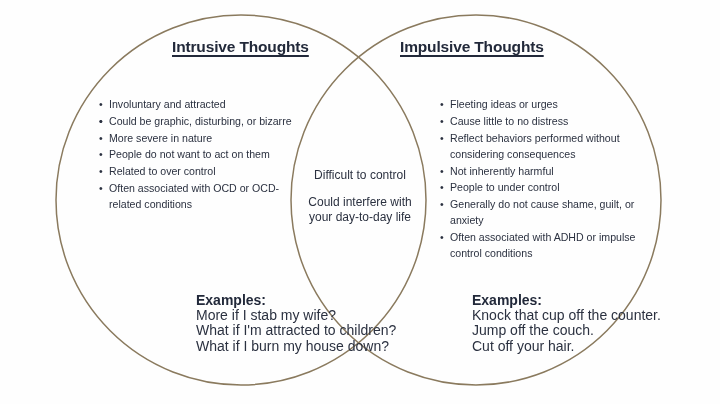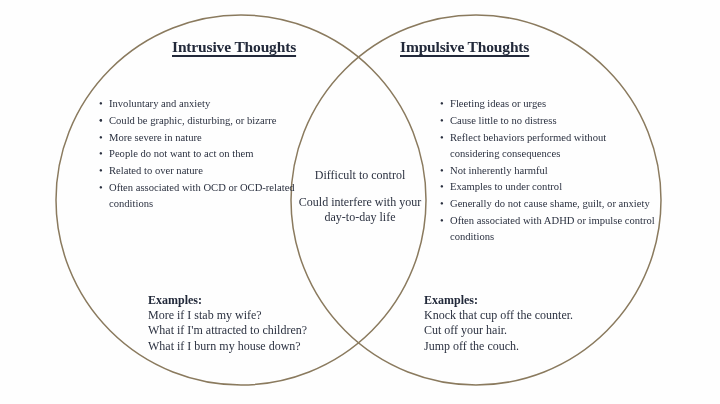--- a/index.html
+++ b/index.html
@@ -7,21 +7,21 @@
     margin: 0;
     padding: 0;
     background: #ffffff;
   }
   #stage {
     position: relative;
     width: 720px;
     height: 404px;
     background: #fefefe;
     overflow: hidden;
-    font-family: Liberation Serif, serif;
+    font-family: Liberation Sans, sans-serif;
     color: #2e3545;
   }
   #venn-svg {
     position: absolute;
     left: 0;
     top: 0;
     width: 720px;
     height: 404px;
   }
   .layer {
@@ -76,24 +76,25 @@
     width: 128px;
     text-align: center;
     font-size: 12px;
     line-height: 15.6px;
     color: #2b3140;
   }
   .center-block .cb-gap { height: 11px; }
 
   .examples {
     position: absolute;
-    font-size: 12px;
+    font-size: 14px;
     line-height: 15.2px;
     color: #2b3140;
     white-space: nowrap;
+    margin-left: 48px;
   }
   .examples .ex-head {
     font-weight: bold;
     color: #22293a;
   }
   #examples-left  { left: 148px; top: 293px; }
   #examples-right { left: 424px; top: 293px; }
 </style>
 </head>
 <body>
@@ -105,35 +106,35 @@
     <circle cx="476" cy="200" r="185" fill="none" stroke="#8a7a5e" stroke-width="1.5"></circle>
   </svg>
 
   <div class="layer">
 
     <div class="title" id="title-left">Intrusive Thoughts</div>
 
     <div class="title" id="title-right">Impulsive Thoughts</div>
 
     <ul class="bullets" id="bullets-left">
-        <li><span class="bdot">•</span><span>Involuntary and anxiety</span></li>
+        <li><span class="bdot">•</span><span>Involuntary and attracted</span></li>
         <li><span class="bdot">•</span></li>
         <li><span class="bdot">•</span><span>Could be graphic, disturbing, or bizarre</span></li>
         <li><span class="bdot">•</span><span>More severe in nature</span></li>
         <li><span class="bdot">•</span><span>People do not want to act on them</span></li>
-        <li><span class="bdot">•</span><span>Related to over nature</span></li>
+        <li><span class="bdot">•</span><span>Related to over control</span></li>
         <li><span class="bdot">•</span><span>Often associated with OCD or OCD-related conditions</span></li>
       </ul>
 
     <ul class="bullets" id="bullets-right">
         <li><span class="bdot">•</span><span>Fleeting ideas or urges</span></li>
         <li><span class="bdot">•</span><span>Cause little to no distress</span></li>
         <li><span class="bdot">•</span><span>Reflect behaviors performed without considering consequences</span></li>
         <li><span class="bdot">•</span><span>Not inherently harmful</span></li>
-        <li><span class="bdot">•</span><span>Examples to under control</span></li>
+        <li><span class="bdot">•</span><span>People to under control</span></li>
         <li><span class="bdot">•</span><span>Generally do not cause shame, guilt, or anxiety</span></li>
         <li><span class="bdot">•</span><span>Often associated with ADHD or impulse control conditions</span></li>
       </ul>
 
     <div class="center-block">
       <div>Difficult to control</div>
       <div class="cb-gap"></div>
       <div>Could interfere with your day-to-day life</div>
     </div>
 
@@ -143,19 +144,19 @@
           <div>More if I stab my wife?</div>
           <div>What if I'm attracted to children?</div>
           <div>What if I burn my house down?</div>
         </div>
     </div>
 
     <div class="examples" id="examples-right">
       <div class="ex-head">Examples:</div>
       <div id="examples-right-list">
           <div>Knock that cup off the counter.</div>
+          <div>Jump off the couch.</div>
           <div>Cut off your hair.</div>
-          <div>Jump off the couch.</div>
         </div>
     </div>
 
   </div>
 </div>
 
 </body></html>

